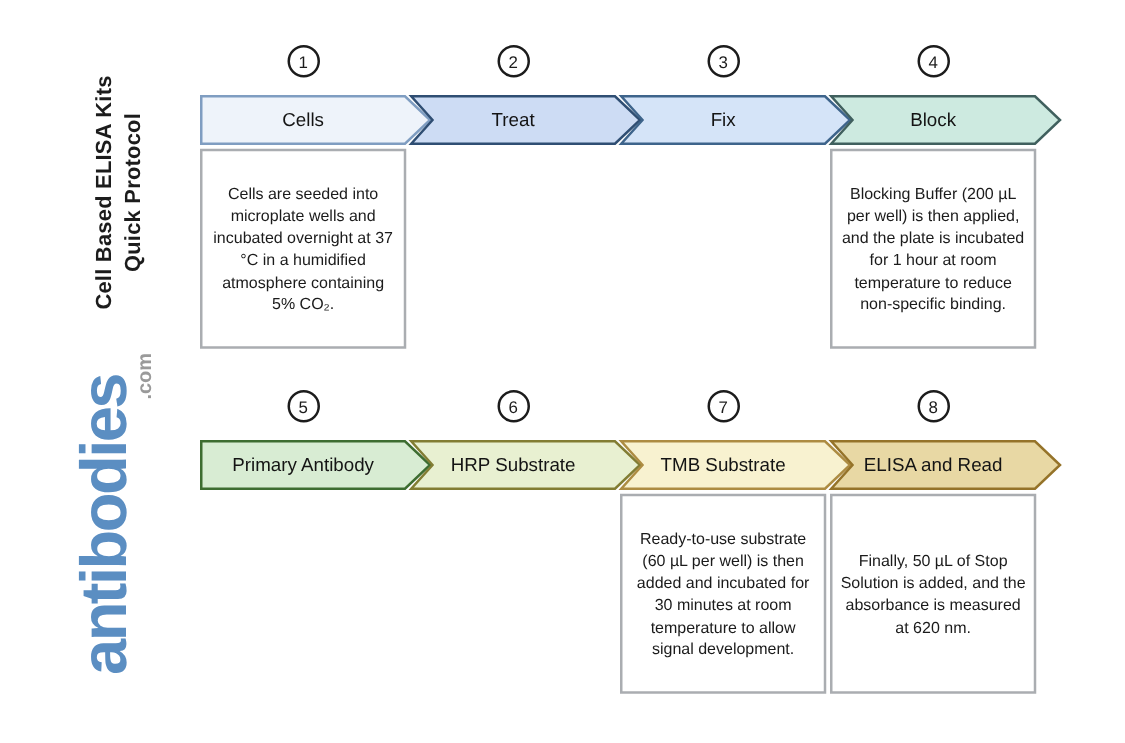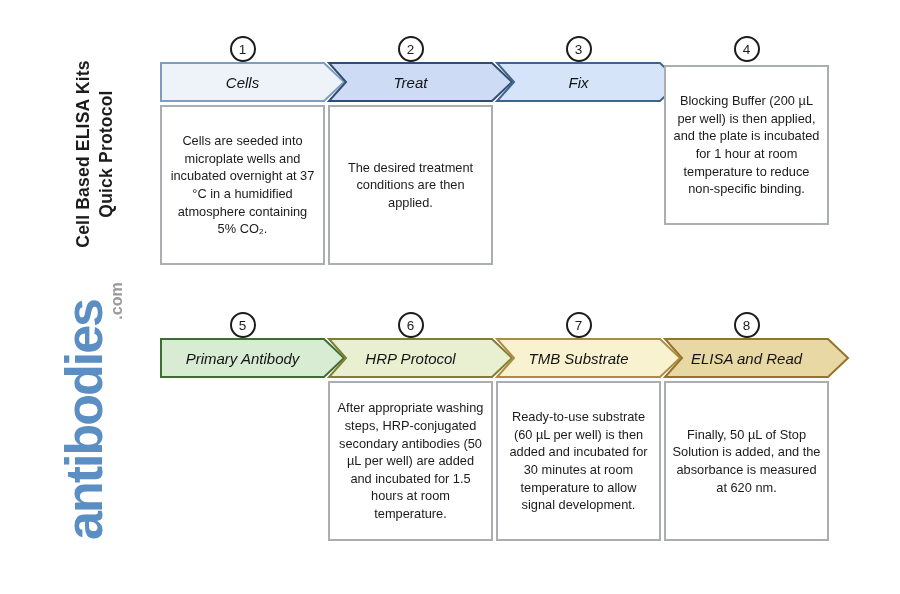--- a/index.html
+++ b/index.html
@@ -58,23 +58,22 @@
     margin: 0 auto;
     border: 2px solid #1c1c1c;
     border-radius: 50%;
     background: #ffffff;
     display: flex; align-items: center; justify-content: center;
     font-size: 13.5px;
     color: #1c1c1c;
   }
   .arrow-wrap {
     position: relative;
-    margin-top: 0;
+    margin-top: 14px;
     height: 40px;
-    font-style: italic;
   }
   .arrow-svg {
     position: absolute;
     left: 0; top: 0;
     overflow: visible;
   }
   .arrow-label {
     position: absolute;
     left: 0; top: 0; right: 0; bottom: 0;
     display: flex; align-items: center; justify-content: center;
@@ -127,41 +126,44 @@
   <div class="step-col" style="left: 328px; top: 36px;">
     <div class="circle">
       <span class="num">2</span>
     </div>
     <div class="arrow-wrap">
       <svg class="arrow-svg" width="186" height="40" viewBox="0 0 186 40">
         <polygon class="arrow-poly" stroke-width="2" stroke-linejoin="miter" points="1,1 164,1 184,20 164,39 1,39 18,20" fill="#cddcf4" stroke="#2f4e73"></polygon>
       </svg>
       <div class="arrow-label">Treat</div>
     </div>
-    <div class="desc-box">
-      <span class="desc-text">The desired treatment conditions are then applied.</span>
-    </div>
   </div>
 
   <div class="step-col" style="left: 496px; top: 36px;">
     <div class="circle">
       <span class="num">3</span>
     </div>
     <div class="arrow-wrap">
       <svg class="arrow-svg" width="186" height="40" viewBox="0 0 186 40">
         <polygon class="arrow-poly" stroke-width="2" stroke-linejoin="miter" points="1,1 164,1 184,20 164,39 1,39 18,20" fill="#d5e4f8" stroke="#3e648b"></polygon>
       </svg>
       <div class="arrow-label">Fix</div>
     </div>
   </div>
 
   <div class="step-col" style="left: 664px; top: 36px;">
     <div class="circle">
       <span class="num">4</span>
     </div>
+    <div class="arrow-wrap">
+      <svg class="arrow-svg" width="186" height="40" viewBox="0 0 186 40">
+        <polygon class="arrow-poly" stroke-width="2" stroke-linejoin="miter" points="1,1 164,1 184,20 164,39 1,39 18,20" fill="#cdeae0" stroke="#40605e"></polygon>
+      </svg>
+      <div class="arrow-label">Block</div>
+    </div>
     <div class="desc-box">
       <span class="desc-text">Blocking Buffer (200 µL per well) is then applied, and the plate is incubated for 1 hour at room temperature to reduce non-specific binding.</span>
     </div>
   </div>
 
   <div class="step-col" style="left: 160px; top: 312px;">
     <div class="circle">
       <span class="num">5</span>
     </div>
     <div class="arrow-wrap">
@@ -173,24 +175,21 @@
   </div>
 
   <div class="step-col" style="left: 328px; top: 312px;">
     <div class="circle">
       <span class="num">6</span>
     </div>
     <div class="arrow-wrap">
       <svg class="arrow-svg" width="186" height="40" viewBox="0 0 186 40">
         <polygon class="arrow-poly" stroke-width="2" stroke-linejoin="miter" points="1,1 164,1 184,20 164,39 1,39 18,20" fill="#e8f0d1" stroke="#827d33"></polygon>
       </svg>
-      <div class="arrow-label">HRP Protocol</div>
-    </div>
-    <div class="desc-box">
-      <span class="desc-text">After appropriate washing steps, HRP-conjugated secondary antibodies (50 µL per well) are added and incubated for 1.5 hours at room temperature.</span>
+      <div class="arrow-label">HRP Substrate</div>
     </div>
   </div>
 
   <div class="step-col" style="left: 496px; top: 312px;">
     <div class="circle">
       <span class="num">7</span>
     </div>
     <div class="arrow-wrap">
       <svg class="arrow-svg" width="186" height="40" viewBox="0 0 186 40">
         <polygon class="arrow-poly" stroke-width="2" stroke-linejoin="miter" points="1,1 164,1 184,20 164,39 1,39 18,20" fill="#f8f2d0" stroke="#ad8c42"></polygon>

